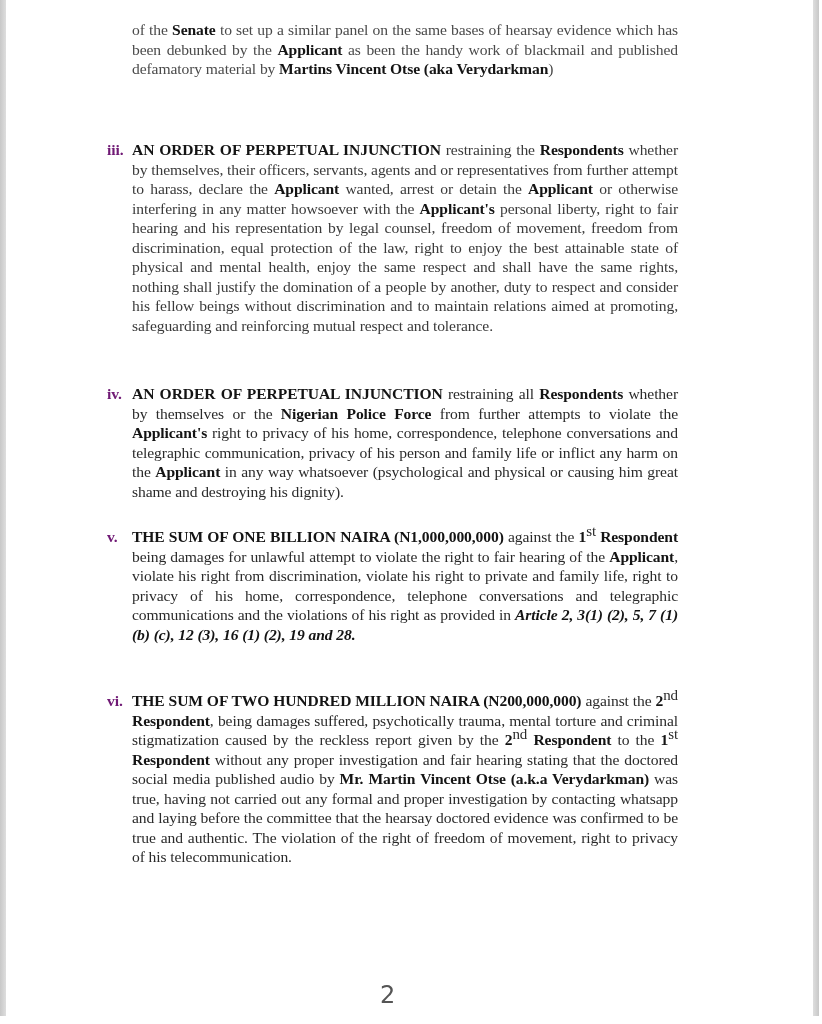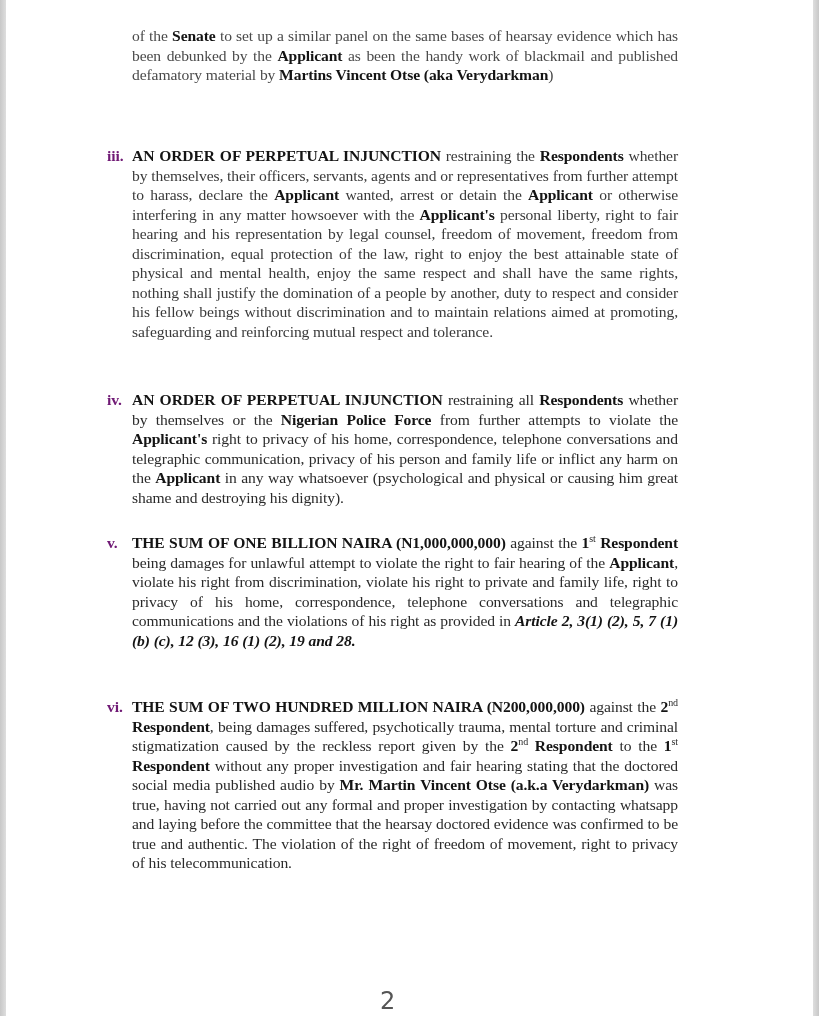--- a/index.html
+++ b/index.html
@@ -9,21 +9,21 @@
     position: relative;
     font-family: "Liberation Serif", "DejaVu Serif", serif;
   }
   .frame-left, .frame-right {
     position: absolute; top: 0; height: 1016px; width: 6px;
     background: linear-gradient(to right, #c8c8c8, #dedede);
   }
   .frame-left { left: 0; }
   .frame-right { right: 3px; background: linear-gradient(to left, #c8c8c8, #dedede); }
   .page {
-    position: absolute; left: 0; top: 10px; width: 822px; height: 744px;
+    position: absolute; left: 0; top: 4px; width: 822px; height: 744px;
   }
   .text {
     color: #2a2a2a;
     font-size: 15.6px;
     line-height: 19.55px;
     text-align: justify;
     letter-spacing: -0.1px;
     filter: blur(0.25px);
   }
   .text b { color: #141414; font-weight: bold; }
@@ -43,21 +43,21 @@
   #item-iii { top: 136px; color: #3a3a3a; }
   #item-iv { top: 380px; }
   #item-v { top: 523px; }
   #item-vi { top: 687px; }
   .page-number {
     position: absolute; left: 380px; top: 977px;
     font-family: "DejaVu Sans", sans-serif;
     font-size: 24px; color: #555;
     filter: blur(0.4px);
   }
-  sup { font-size: 10px; line-height: 0; vertical-align: 6px; }
+  sup { font-size: 15px; line-height: 0; vertical-align: 6px; }
 </style>
 </head>
 <body>
 
 <div class="frame-left"></div>
 <div class="frame-right"></div>
 
 <div class="page">
   <div class="text cont" id="continuation"><span>of the </span><b>Senate</b><span> to set up a similar panel on the same bases of hearsay evidence which has been debunked by the </span><b>Applicant</b><span> as been the handy work of blackmail and published defamatory material by </span><b>Martins Vincent Otse (aka Verydarkman</b><span>)</span></div>
 

